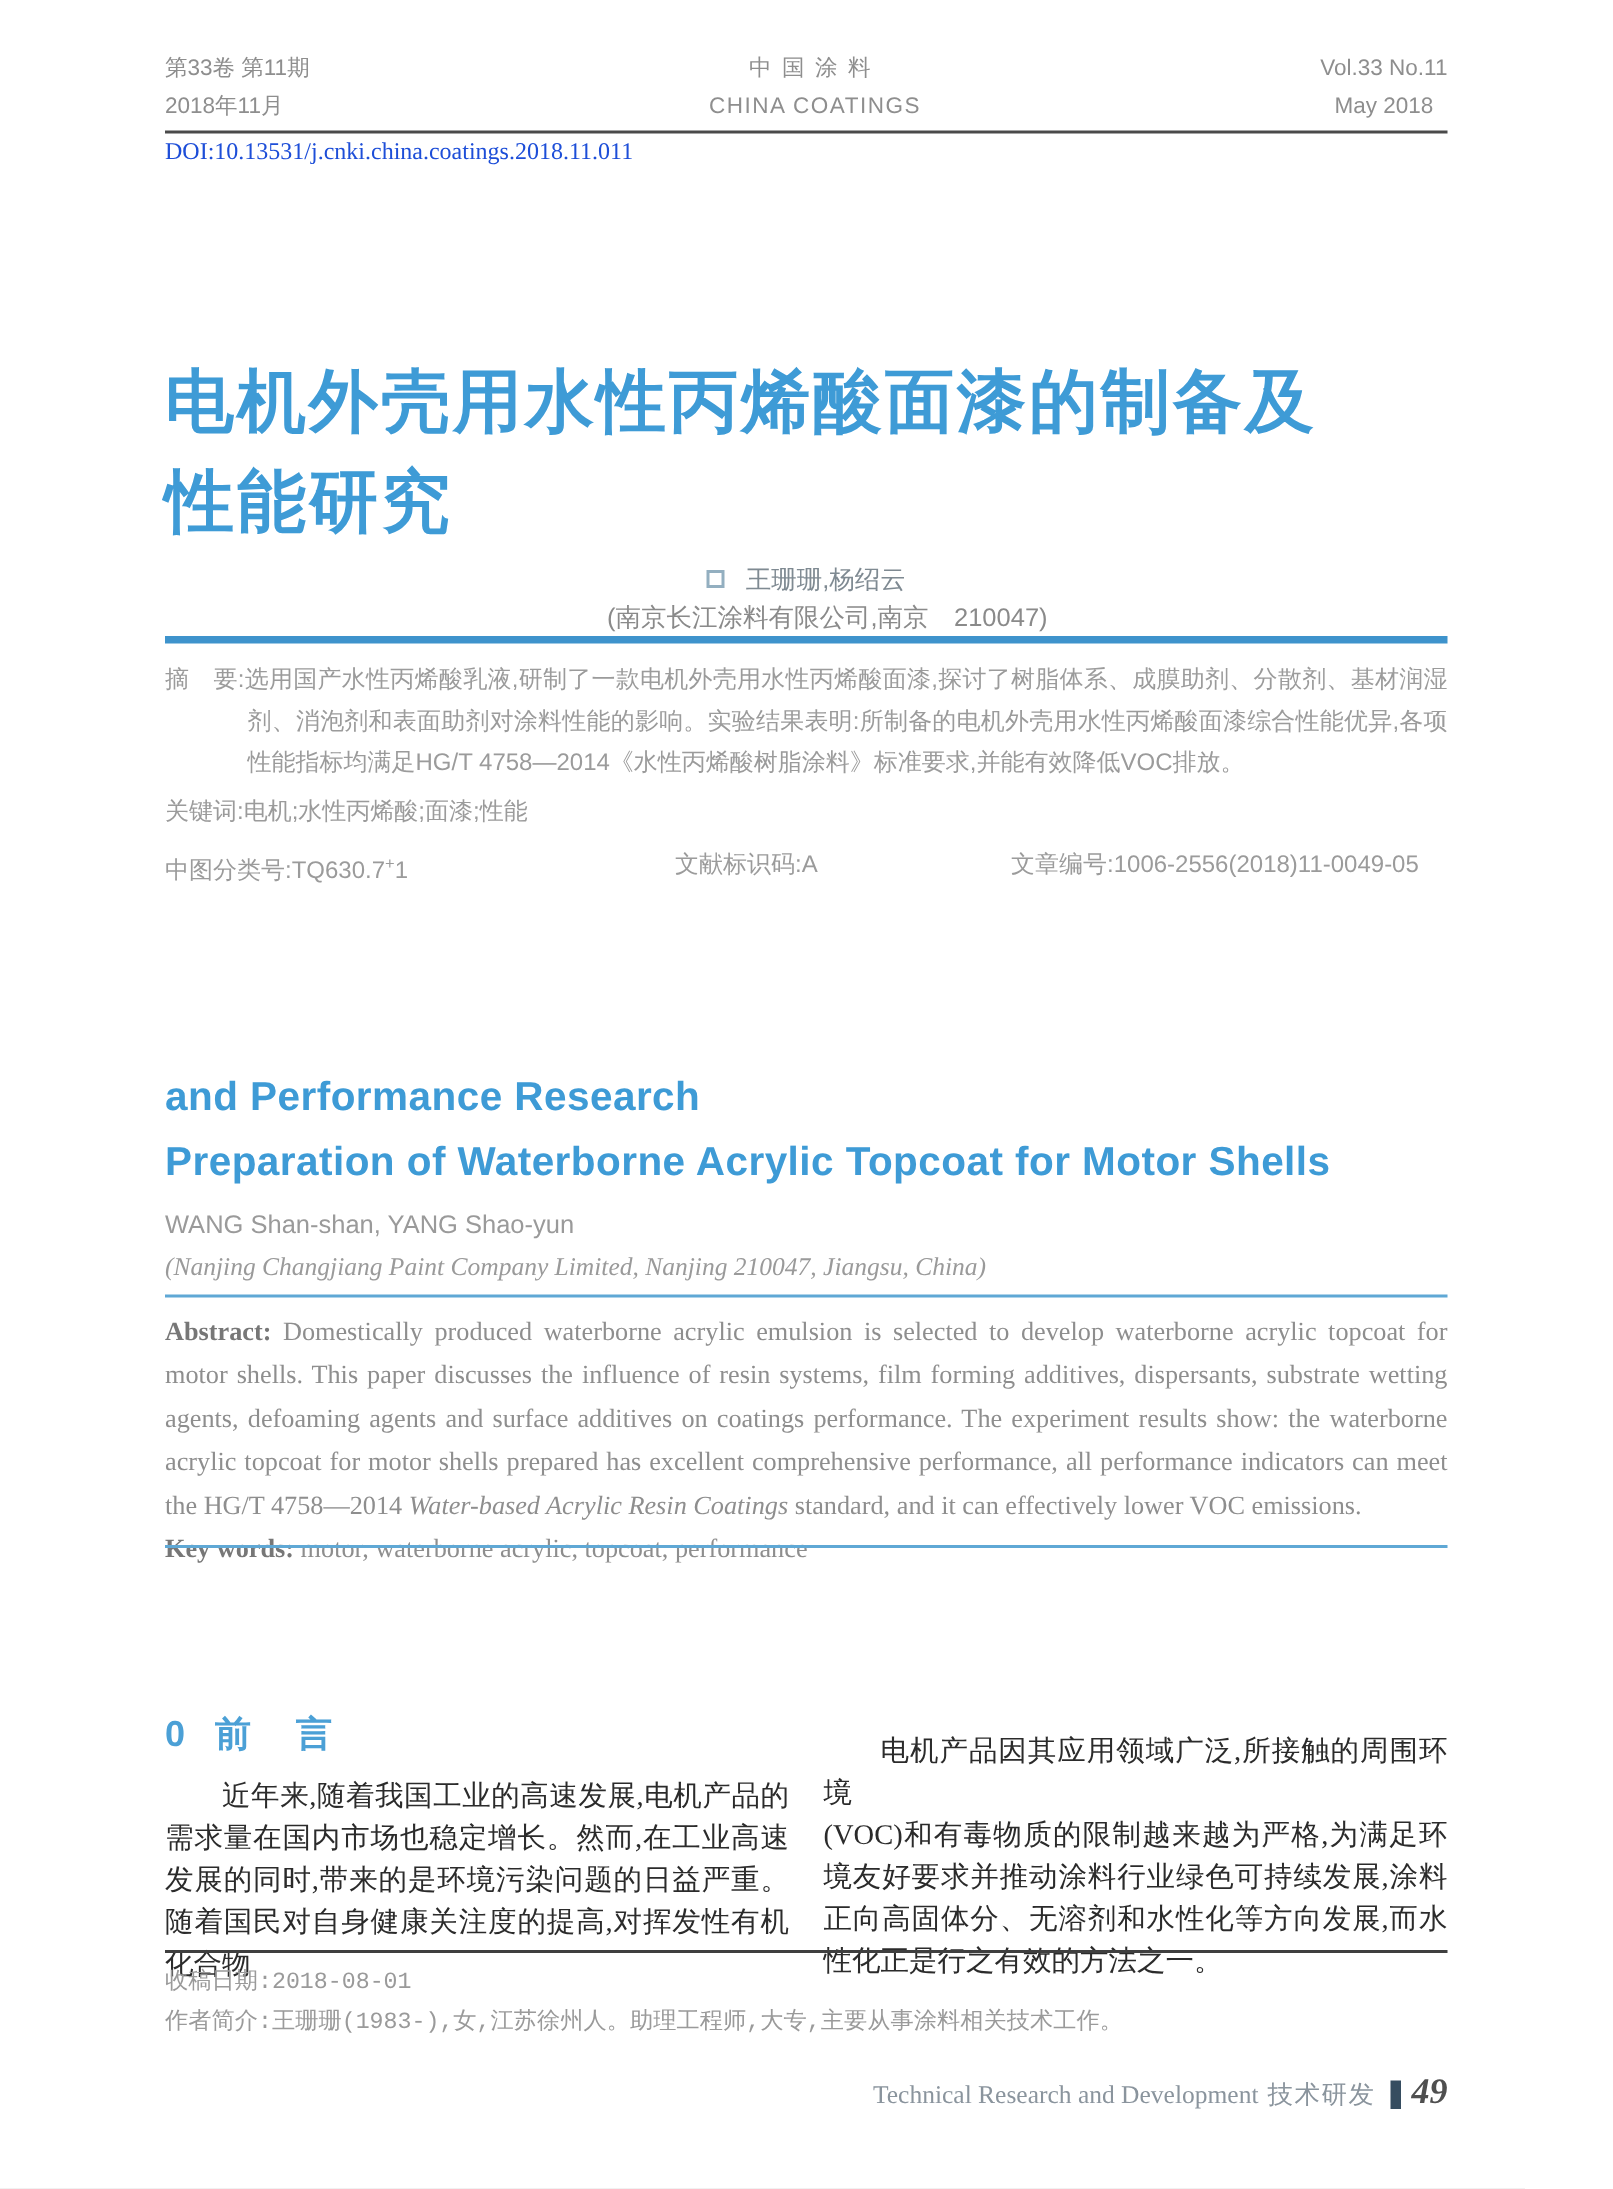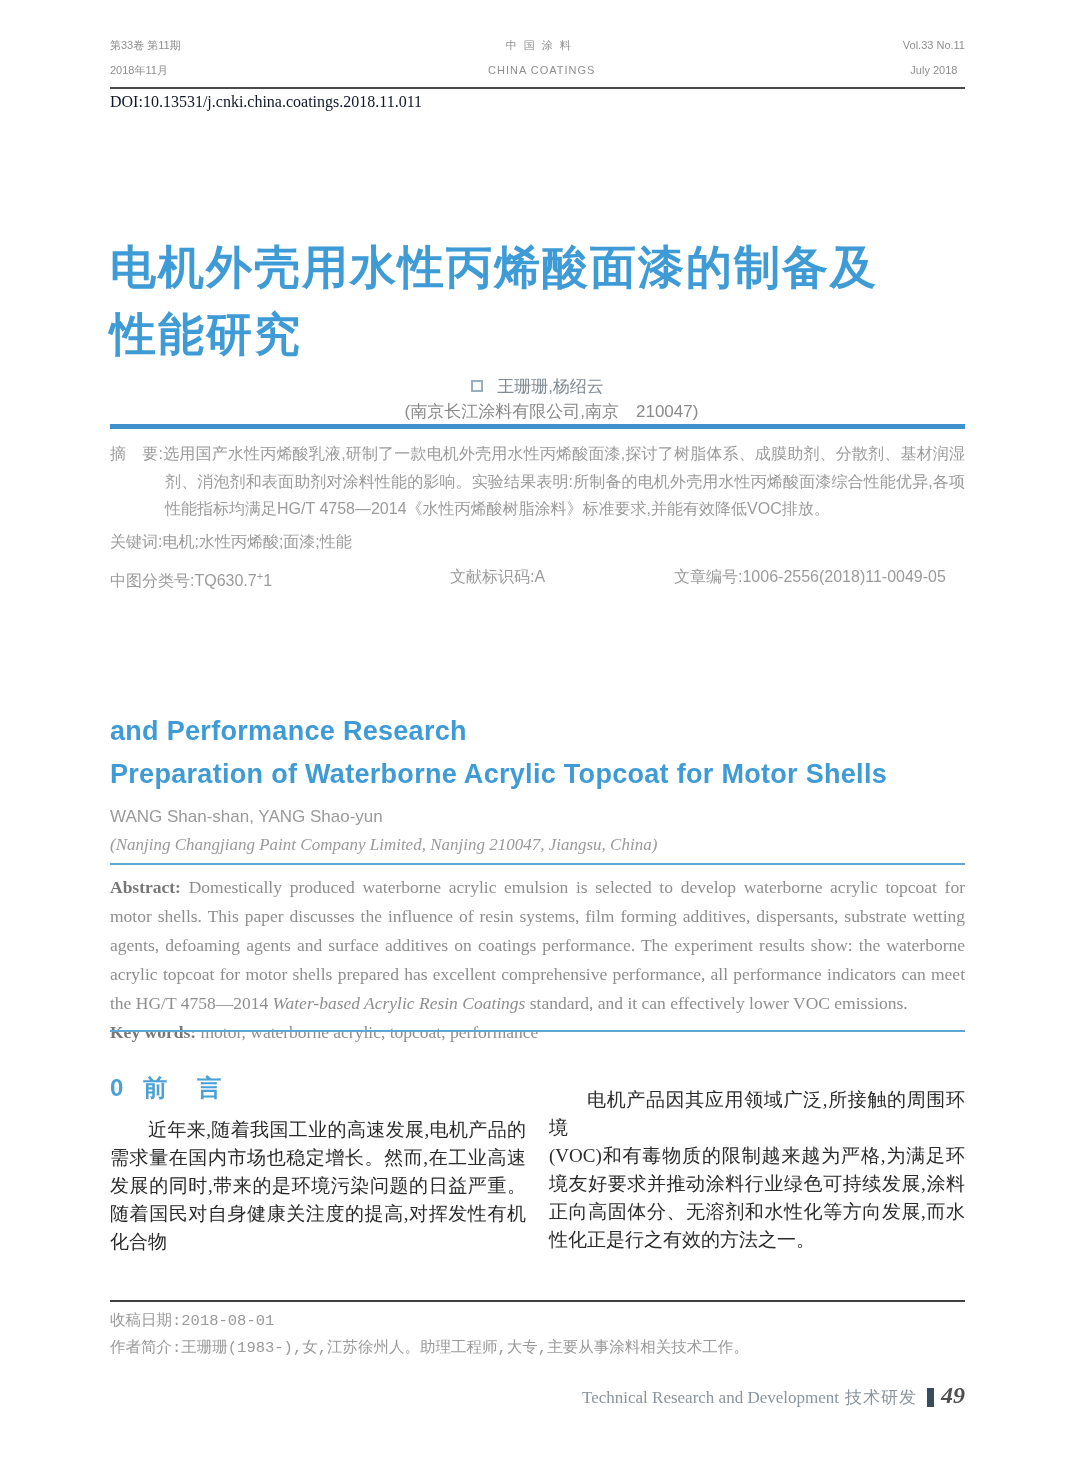--- a/index.html
+++ b/index.html
@@ -9,28 +9,28 @@
     width: 1075px;
     height: 1459px;
     background: #ffffff;
     margin: 0 auto;
     overflow: hidden;
     font-family: "Liberation Sans", sans-serif;
   }
   .blk { position: absolute; left: 110px; width: 855px; }
 
   
-  .jheader { top: 33px; display: flex; justify-content: space-between; color: #8e8e8e; font-size: 11px; line-height: 25px; }
+  .jheader { top: 33px; display: flex; justify-content: space-between; color: #8e8e8e; font-size: 15px; line-height: 25px; }
   .jheader .cell { white-space: nowrap; }
   .jheader .center { text-align: center; }
   .jheader .right { text-align: center; }
   .journal-cn { letter-spacing: 7px; text-align: center; }
   .journal-en { letter-spacing: 1px; }
   .header-rule { top: 87px; height: 2px; background: #4a4a4a; }
-  .doi { top: 93px; font-family: "Liberation Serif", serif; font-size: 16px; color: #0f172a; }
+  .doi { top: 93px; font-family: "Liberation Serif", serif; font-size: 16px; color: #1d4ed8; }
 
   
   .title-cn { top: 234px; color: #3e9bd6; font-size: 46px; font-weight: bold; line-height: 67px; letter-spacing: 2px; }
   .authors-cn { top: 374px; color: #7f8a92; font-size: 17px; line-height: 25px; text-align: center; }
   .bullet-sq { display: inline-block; width: 12px; height: 12px; border: 2px solid #93afc0; margin-right: 14px; }
   .affil-cn { padding-left: 28px; color: #8a8a8a; }
   .rule-thick { top: 424px; height: 5px; background: #3e93cc; }
 
   
   .abstract-cn { top: 440px; color: #9b9b9b; font-size: 16px; line-height: 27.5px; }
@@ -47,21 +47,21 @@
   .affil-en { top: 835px; color: #9a9a9a; font-family: "Liberation Serif", serif; font-style: italic; font-size: 17px; }
   .rule-en-top { top: 863px; height: 2px; background: #5fa8d5; }
 
   
   .abstract-en { top: 873px; color: #8e8e8e; font-family: "Liberation Serif", serif; font-size: 17.5px; line-height: 29px; text-align: justify; }
   .abstract-en b, .kw-en b { color: #777; }
   .italic { font-style: italic; }
   .rule-en-bottom { top: 1030px; height: 2px; background: #5fa8d5; }
 
   
-  .intro { top: 1072px; display: flex; }
+  .intro { top: 1140px; display: flex; }
   .col { width: 416px; }
   .col-left { margin-right: 23px; }
   .col-right { padding-top: 14px; }
   .sec-heading { color: #4ba0d6; font-size: 24px; font-weight: bold; margin-bottom: 12px; }
   .sec-title { margin-left: 20px; letter-spacing: 3px; }
   .body-p { font-family: "Liberation Serif", serif; font-size: 19px; line-height: 28px; color: #2b2b2b; text-align: justify; }
   .indent { text-indent: 2em; }
 
   
   .footnote-rule { top: 1300px; height: 2px; background: #3f3f3f; }
@@ -82,21 +82,21 @@
     <div class="cell left">
       <div>第33卷 第11期</div>
       <div>2018年11月</div>
     </div>
     <div class="cell center">
       <div class="journal-cn">中国涂料</div>
       <div class="journal-en">CHINA COATINGS</div>
     </div>
     <div class="cell right">
       <div>Vol.33 No.11</div>
-      <div>July 2018</div>
+      <div>May 2018</div>
     </div>
   </div>
   <div class="blk header-rule"></div>
   <div class="blk doi">DOI:10.13531/j.cnki.china.coatings.2018.11.011</div>
 
   <div class="blk title-cn">
     <div>电机外壳用水性丙烯酸面漆的制备及</div>
     <div>性能研究</div>
   </div>
 

